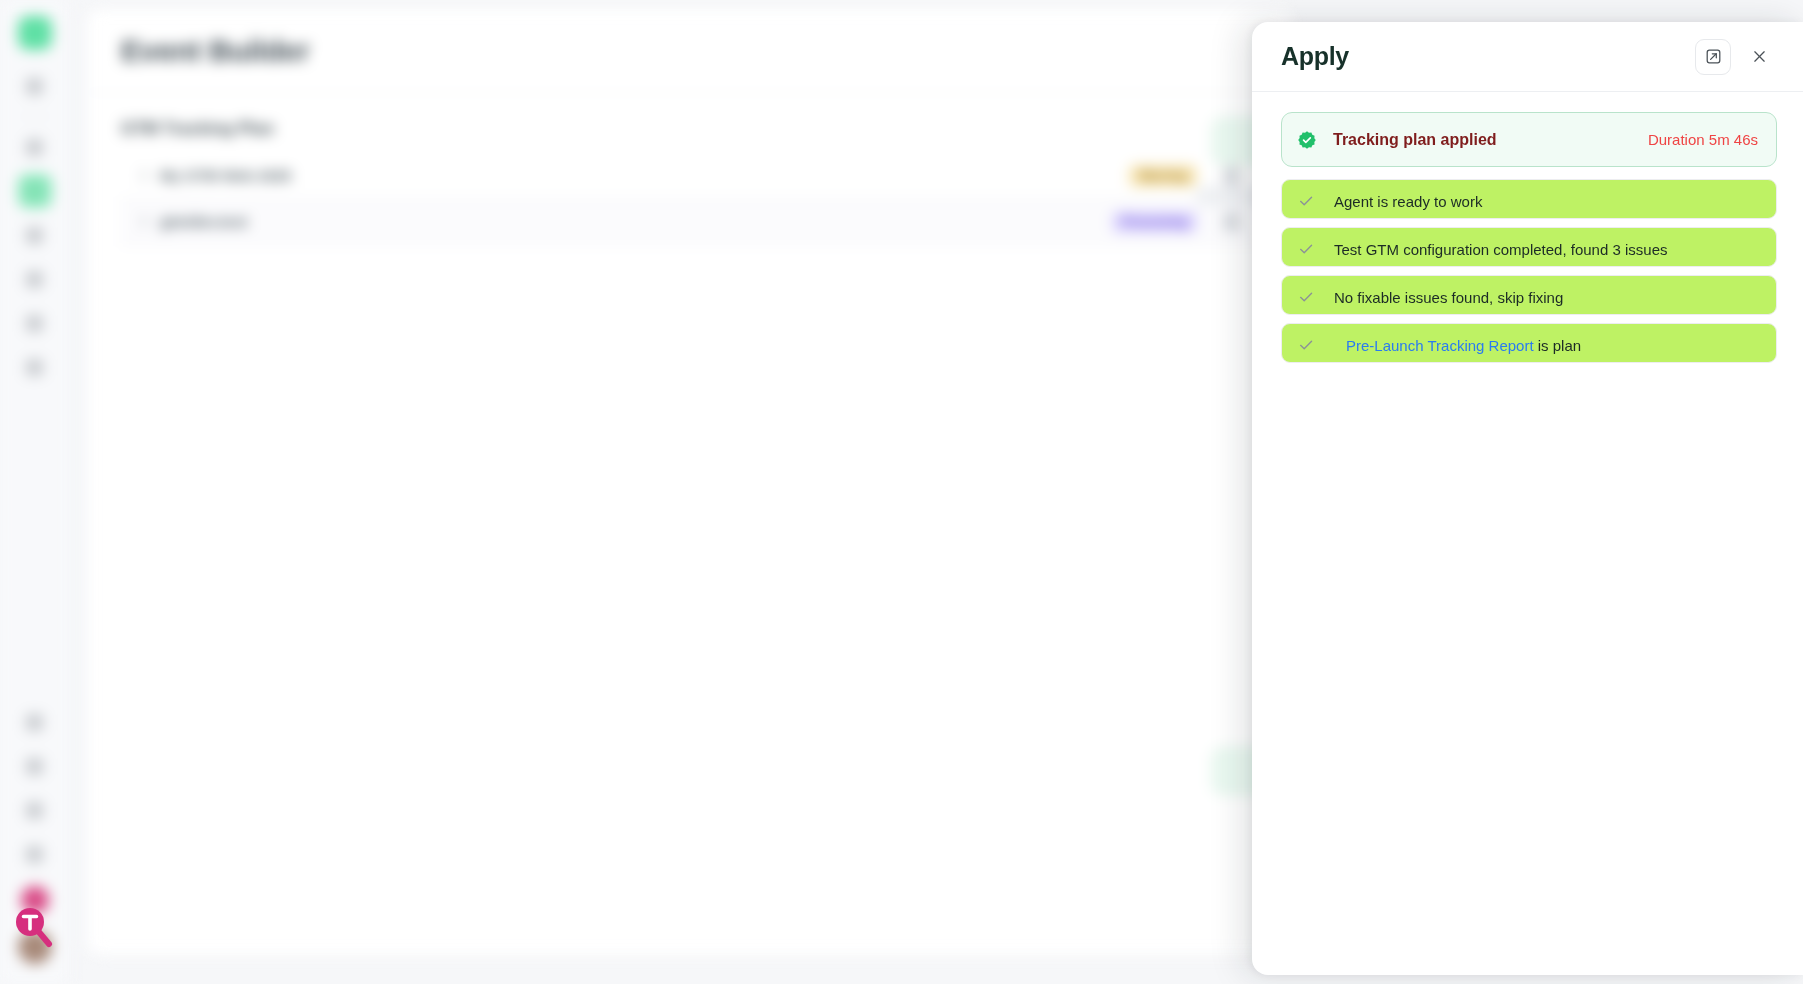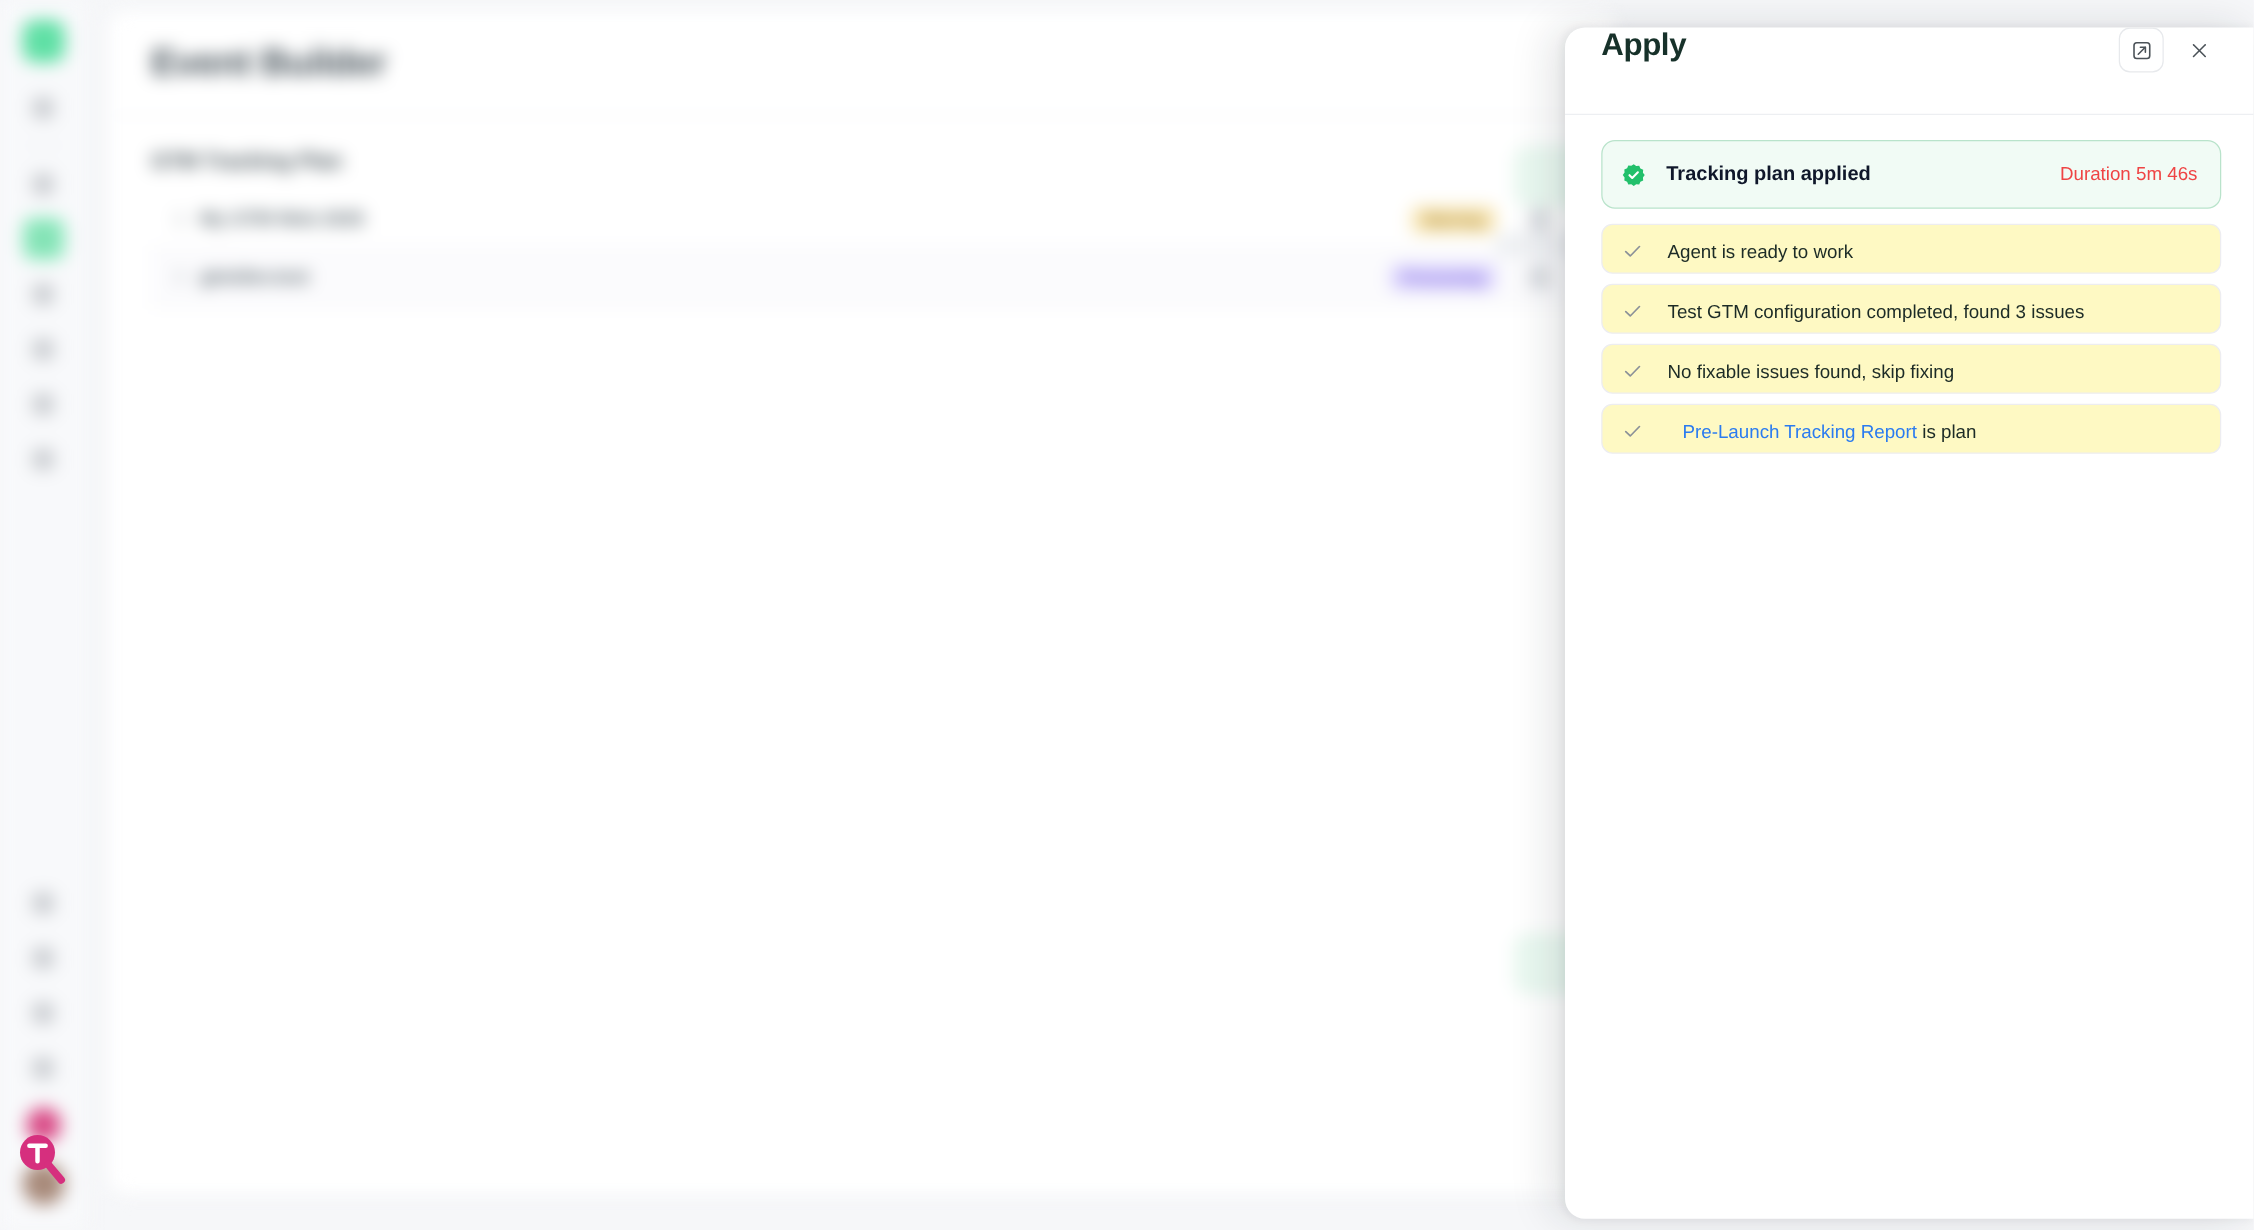--- a/index.html
+++ b/index.html
@@ -166,20 +166,21 @@
     display: flex;
     flex-direction: column;
     overflow: hidden;
   }
 
   .panel-head {
     height: 70px;
     flex: 0 0 70px;
     border-bottom: 1px solid #edeff2;
     display: flex;
+    align-items: center;
     padding: 0 26px 0 29px;
   }
   .panel-title {
     font-size: 25px;
     font-weight: bold;
     color: #17312a;
     letter-spacing: -.3px;
   }
   .panel-head-actions {
     margin-left: auto;
@@ -210,35 +211,35 @@
     border-radius: 11px;
     border: 1px solid #b9e3cb;
     background: #f1fbf5;
     padding: 0 18px 0 15px;
     margin-bottom: 12px;
   }
   .status-icon { width: 20px; height: 20px; flex: 0 0 20px; margin-right: 16px; }
   .status-text {
     font-size: 16px;
     font-weight: bold;
-    color: #0f172a;
+    color: #7f1d1d;
   }
   .status-duration {
     margin-left: auto;
     font-size: 15px;
     color: #ef4444;
   }
 
   .step {
     display: flex;
     align-items: center;
     height: 40px;
     border: 1px solid #ededf0;
     border-radius: 9px;
-    background: #fef9c3;
+    background: #bef264;
     padding: 4px 18px 0 15px;
     margin-bottom: 8px;
   }
   .step-check { width: 18px; height: 18px; flex: 0 0 18px; margin-right: 19px; }
   .step-text {
     font-size: 15px;
     color: #1c2b26;
     white-space: nowrap;
   }
   .step-link {

